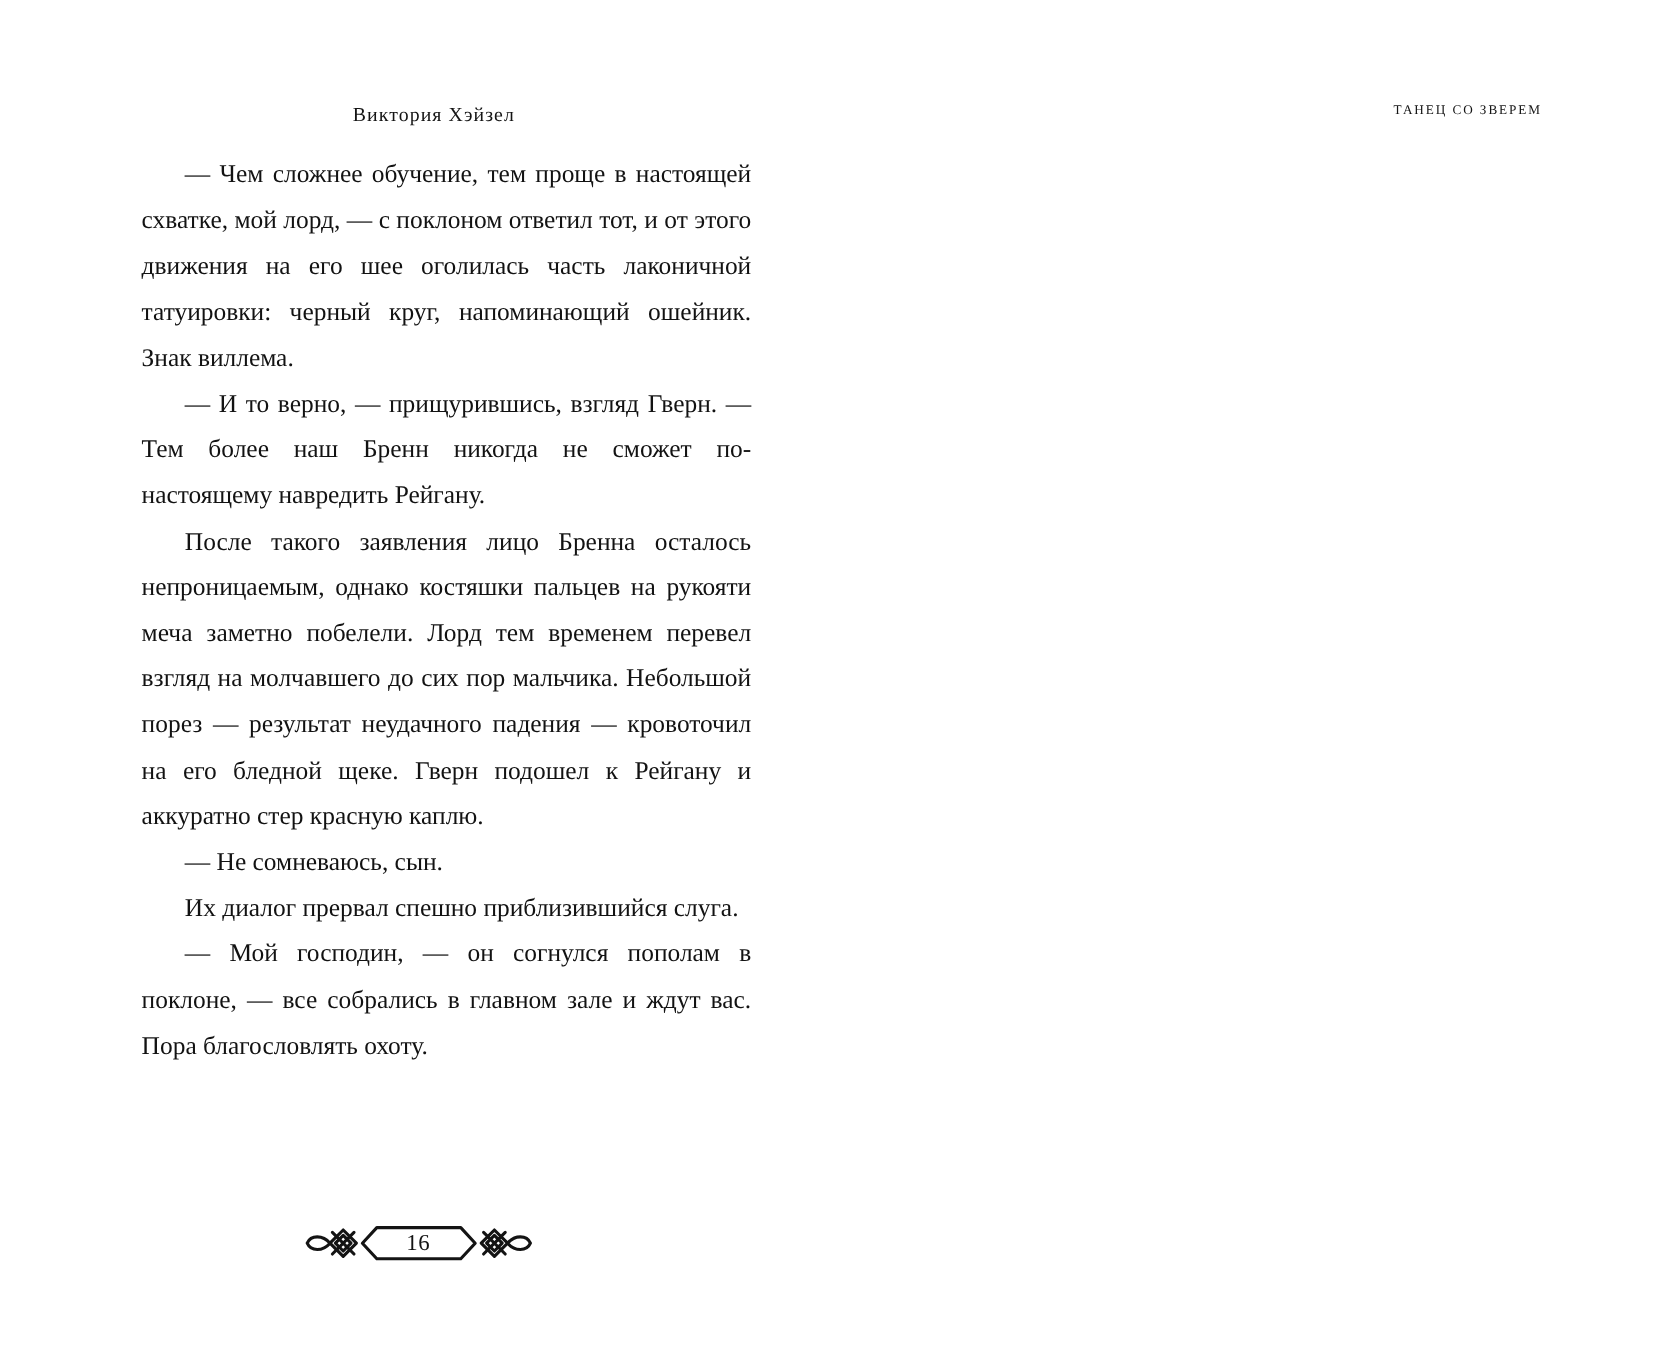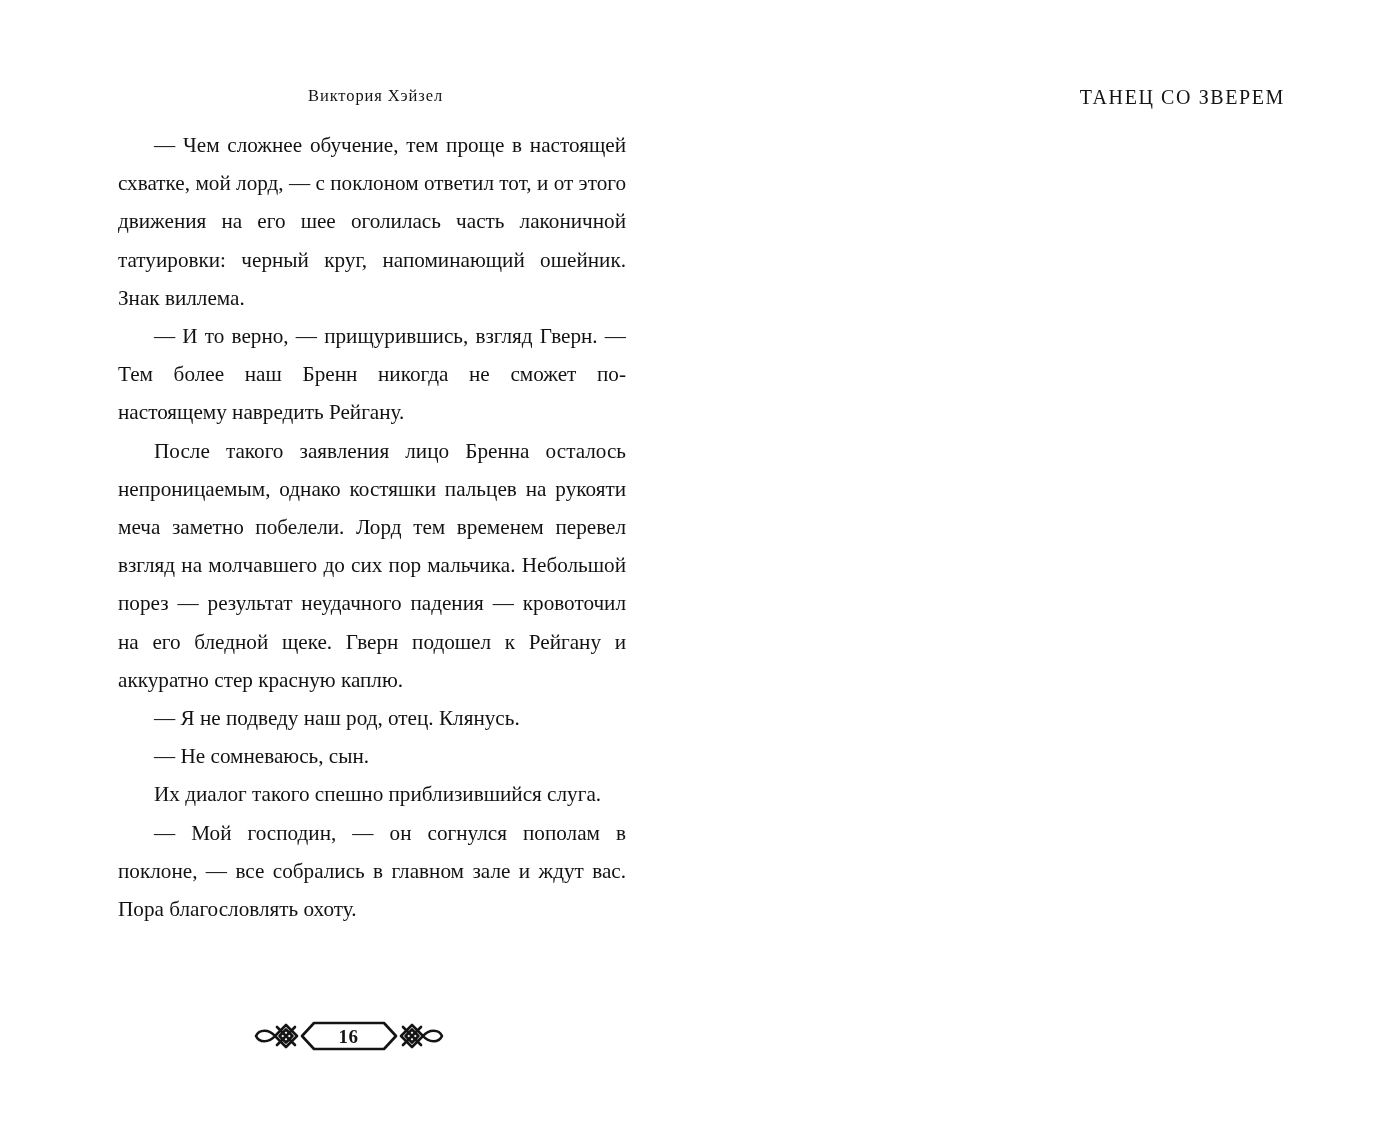--- a/index.html
+++ b/index.html
@@ -32,26 +32,26 @@
 
   
   .running-head {
     position: absolute;
     top: 86px;
     font-size: 16.5px;
     letter-spacing: 0.9px;
     color: #141414;
     white-space: nowrap;
   }
-  .running-head-left  { left: 308px; }
+  .running-head-left  { left: 294px; }
   .running-head-right {
     right: 109px;
     text-transform: uppercase;
     letter-spacing: 1.6px;
-    font-size: 20px;
+    font-size: 11px;
   }
 
   
   .text-col {
     position: absolute;
     top: 126px;
     font-size: 21.2px;
     line-height: 38.2px;
     text-align: justify;
     text-justify: inter-word;
@@ -76,21 +76,20 @@
     justify-content: center;
     align-items: center;
     pointer-events: none;
   }
   .folio-inner {
     position: relative;
     width: 210px;
     height: 52px;
     display: flex;
     align-items: center;
-    font-weight: bold;
   }
   .folio-svg {
     display: block;
   }
   .folio-number {
     position: absolute;
     left: 0;
     right: 0;
     top: 50%;
     transform: translateY(-50%);
@@ -107,23 +106,22 @@
 <div class="spread">
 
   <div class="page page-left">
 
     <div class="running-head running-head-left">Виктория Хэйзел</div>
 
     <div class="text-col text-col-left">
       <p class="para">— Чем сложнее обучение, тем проще в настоящей схватке, мой лорд, — с поклоном ответил тот, и от этого движения на его шее оголилась часть лаконичной татуировки: черный круг, напоминающий ошейник. Знак виллема.</p>
       <p class="para">— И то верно, — прищурившись, взгляд Гверн. — Тем более наш Бренн никогда не сможет по-настоящему навредить Рейгану.</p>
       <p class="para">После такого заявления лицо Бренна осталось непроницаемым, однако костяшки пальцев на рукояти меча заметно побелели. Лорд тем временем перевел взгляд на молчавшего до сих пор мальчика. Небольшой порез — результат неудачного падения — кровоточил на его бледной щеке. Гверн подошел к Рейгану и аккуратно стер красную каплю.</p>
-      <p class="para">— Я не подведу наш род, отец. Клянусь.</p>
       <p class="para">— Не сомневаюсь, сын.</p>
-      <p class="para">Их диалог такого спешно приблизившийся слуга.</p>
+      <p class="para">Их диалог прервал спешно приблизившийся слуга.</p>
       <p class="para">— Мой господин, — он согнулся пополам в поклоне, — все собрались в главном зале и ждут вас. Пора благословлять охоту.</p>
     </div>
 
     <div class="folio">
       <div class="folio-inner">
         <svg class="folio-svg" width="210" height="52" viewBox="0 0 210 52">
           <g fill="none" stroke="#141414" stroke-width="2.6" stroke-linecap="round" stroke-linejoin="round">
 
             <path d="M58 26 L70 13 L140 13 L152 26 L140 39 L70 39 Z"></path>
 

